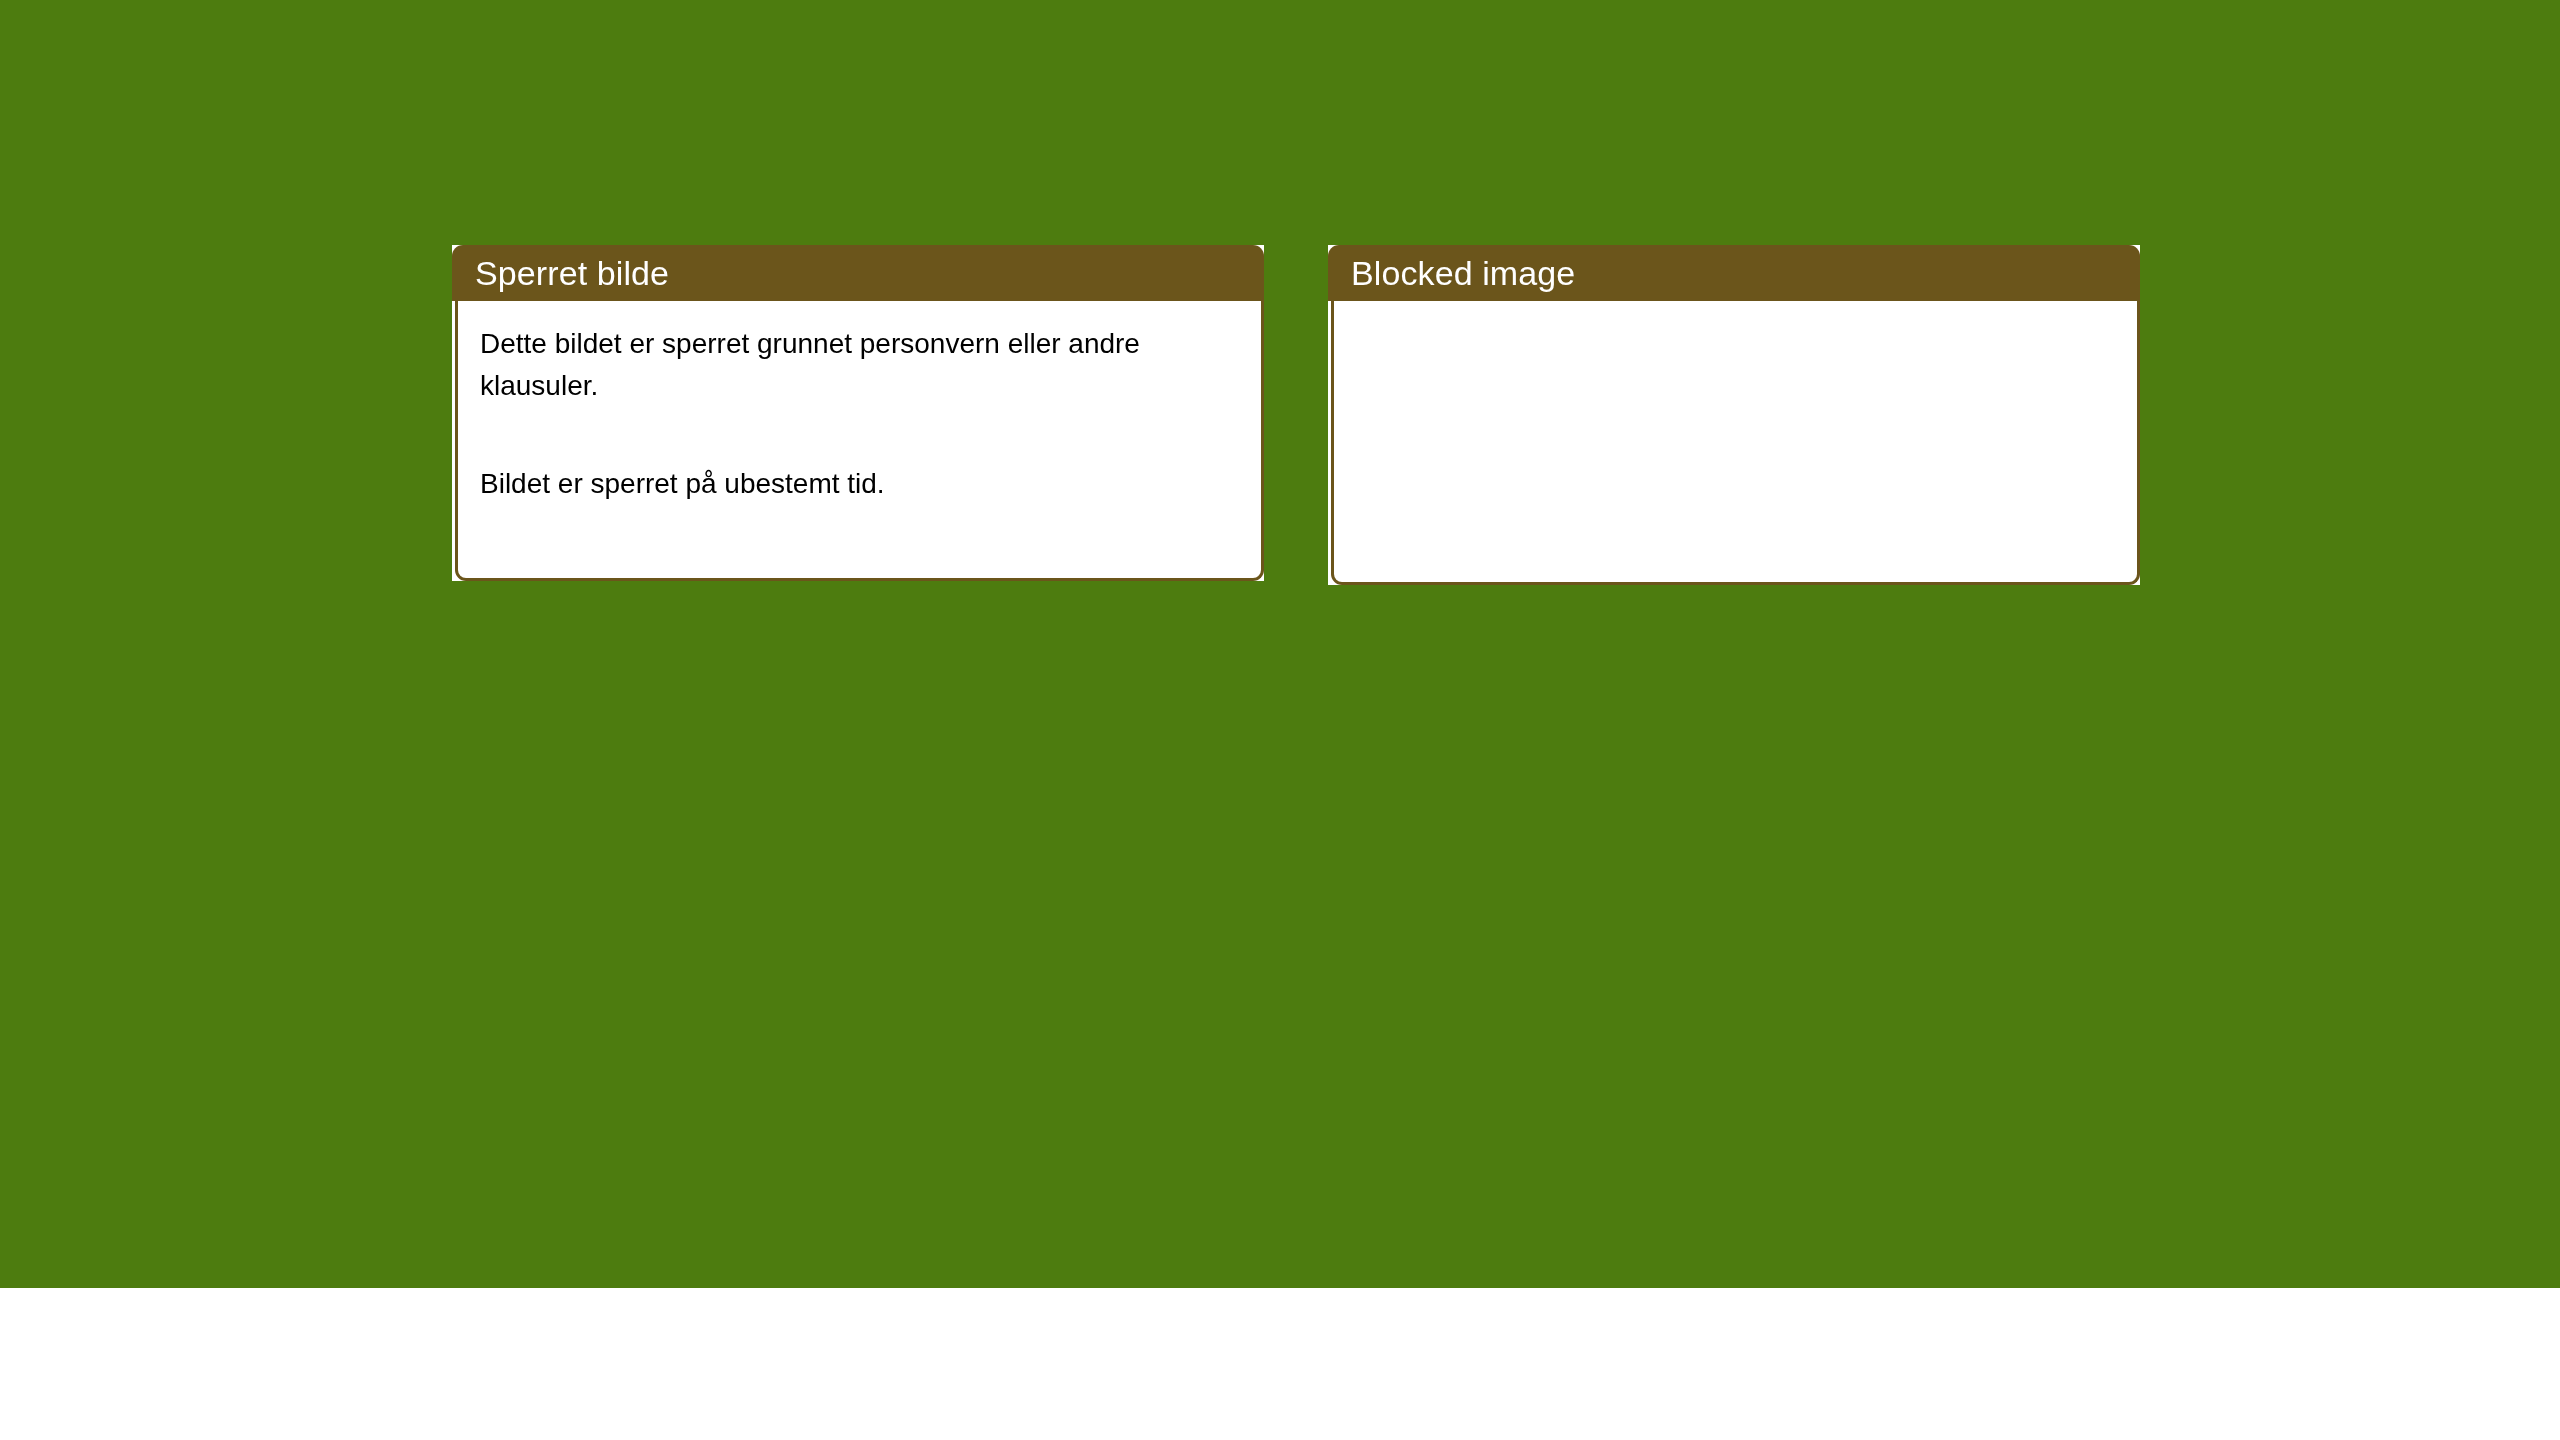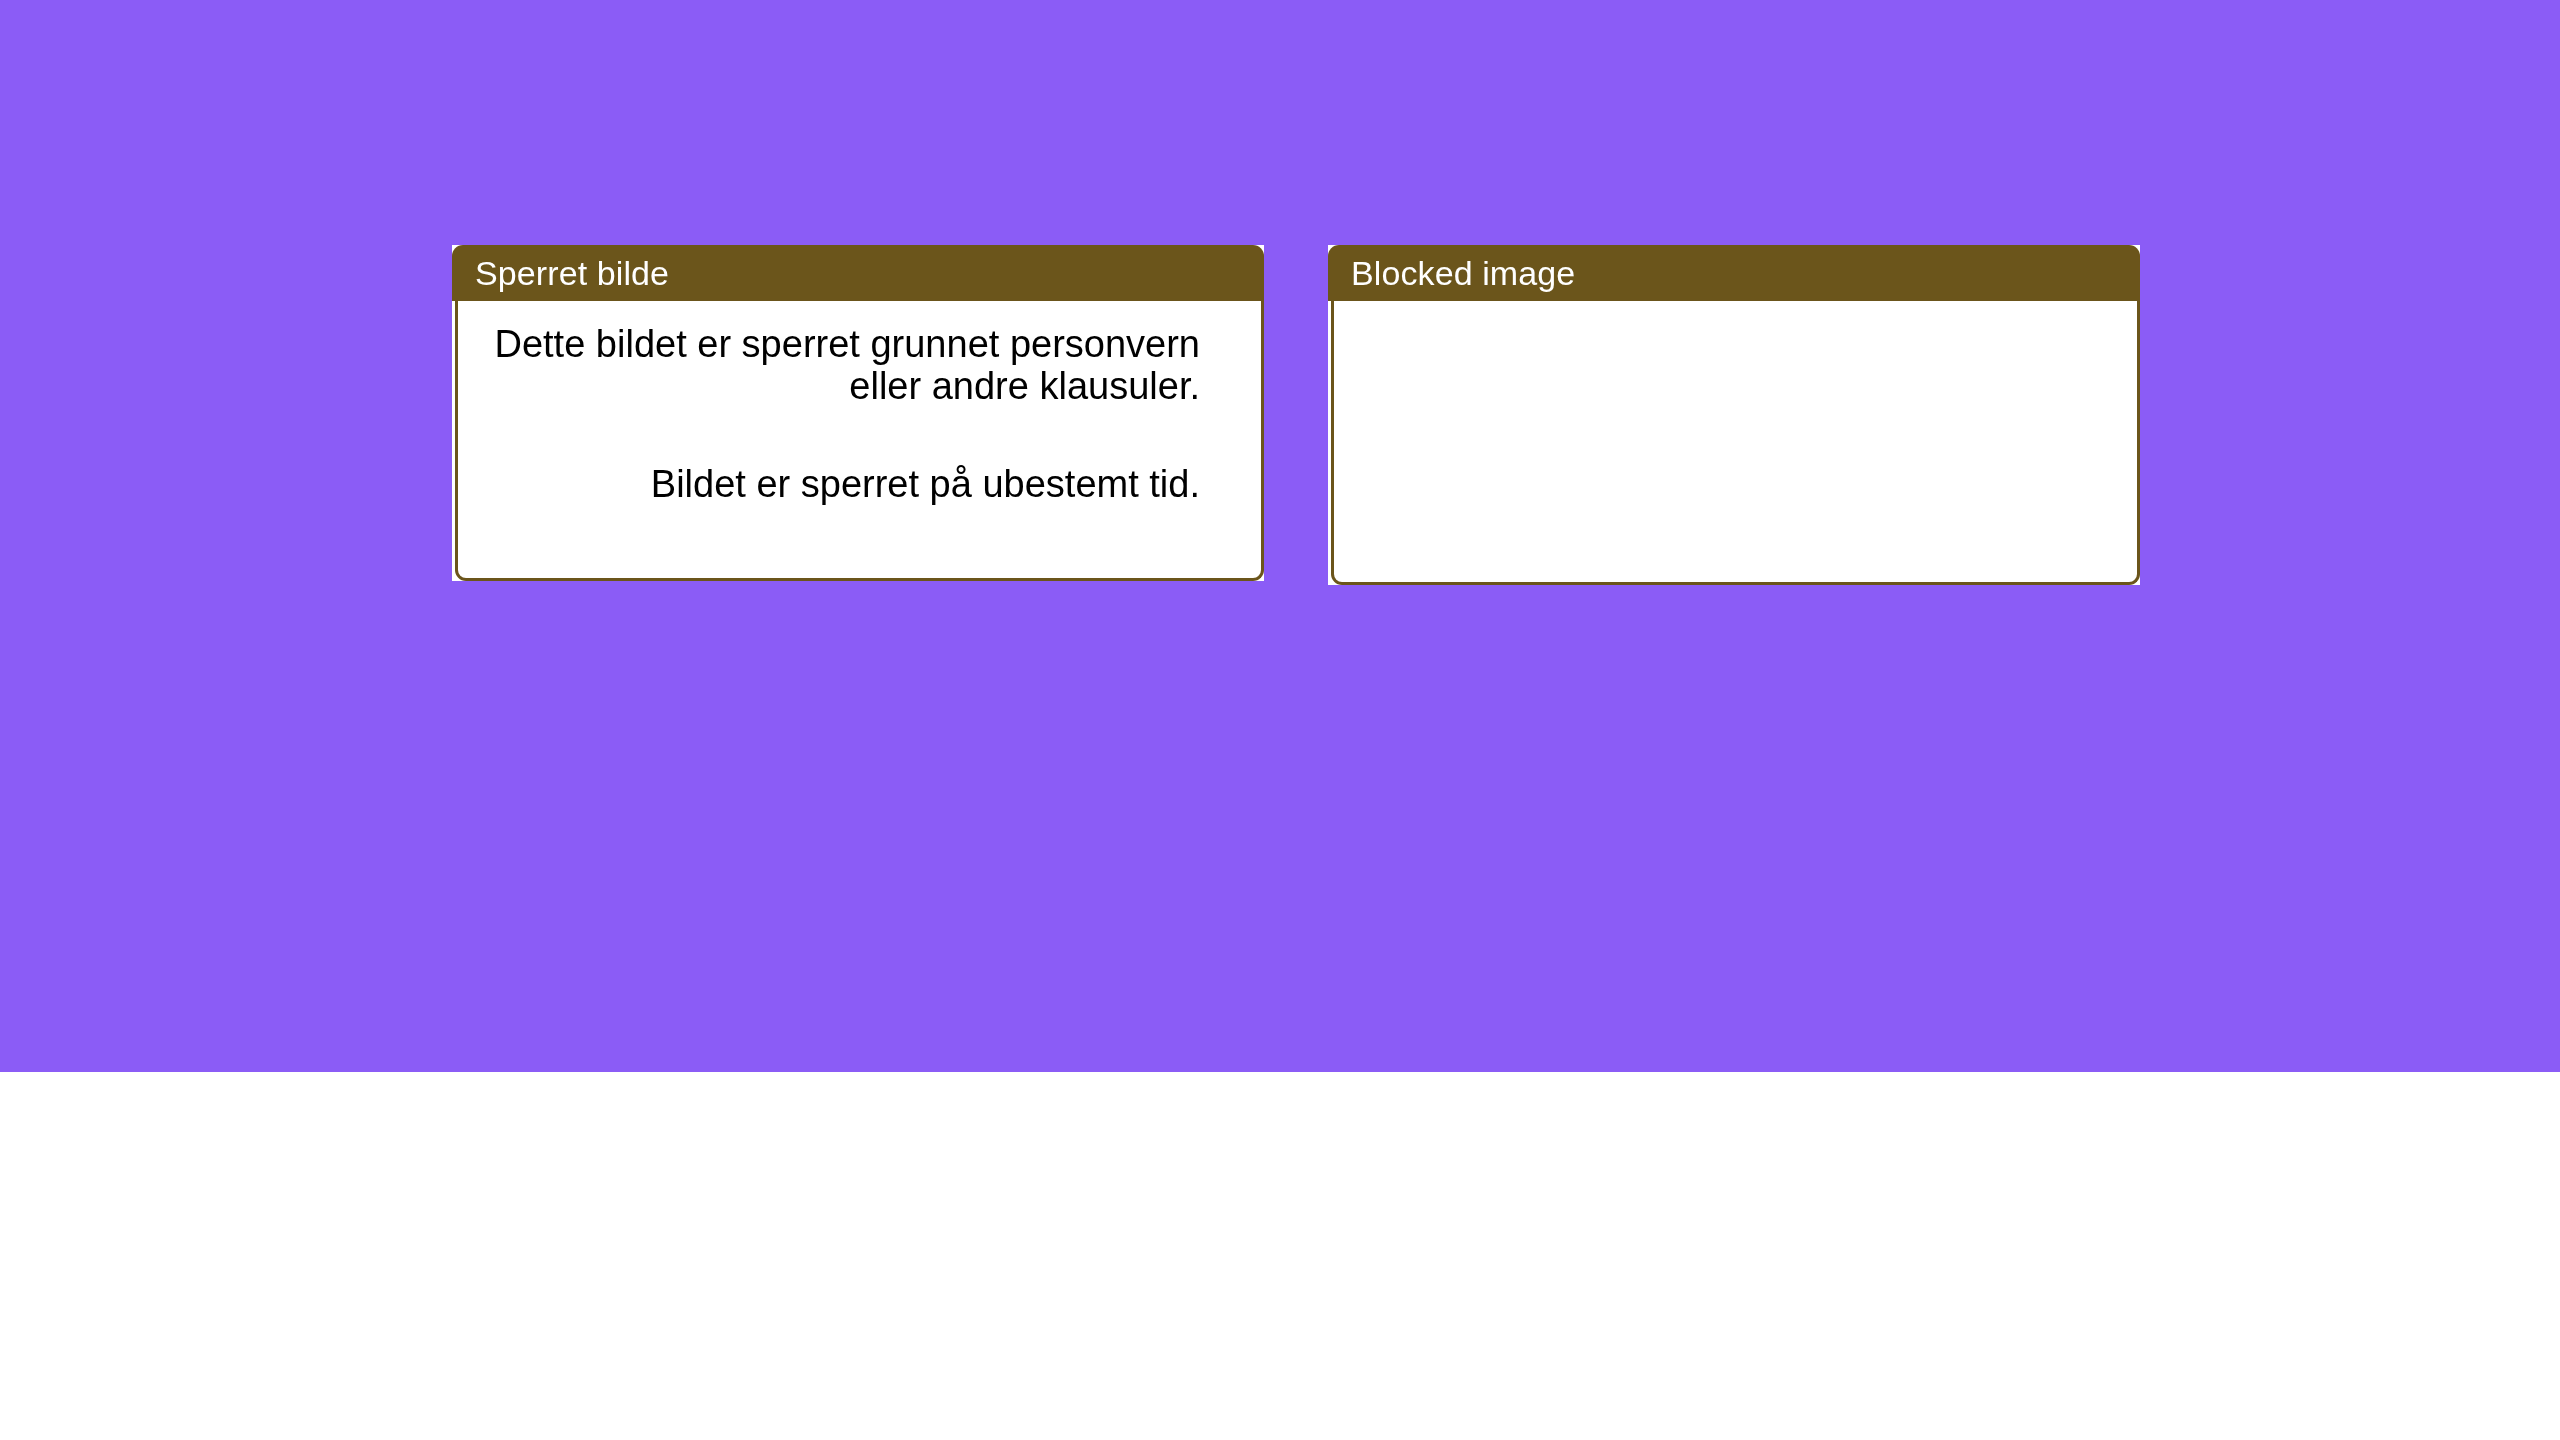--- a/index.html
+++ b/index.html
@@ -11,22 +11,22 @@
     width: 2560px;
     height: 1440px;
     overflow: hidden;
     font-family: "Liberation Sans", sans-serif;
     -webkit-font-smoothing: antialiased;
   }
 
   #stage {
     position: relative;
     width: 2560px;
-    height: 1072px;
-    background: #8b5cf6;
+    height: 1288px;
+    background: #4d7c0f;
   }
 
   
   .notice-card {
     position: absolute;
     box-sizing: border-box;
     background: #ffffff;
   }
 
   .notice-header {
@@ -62,25 +62,24 @@
     background: #ffffff;
     border-left: 3px solid #6B551B;
     border-right: 3px solid #6B551B;
     border-bottom: 3px solid #6B551B;
     border-radius: 0 0 11px 11px;
     padding: 22px 24px 0 22px;
   }
 
   .notice-para {
     color: #000000;
-    font-size: 38px;
+    font-size: 28px;
     line-height: 42px;
     font-weight: 400;
     margin: 0;
-    text-align: right;
   }
   .notice-para + .notice-para {
     margin-top: 56px;
   }
 
   
   #card-blocked-no {
     left: 452px;
     top: 245px;
     width: 812px;

